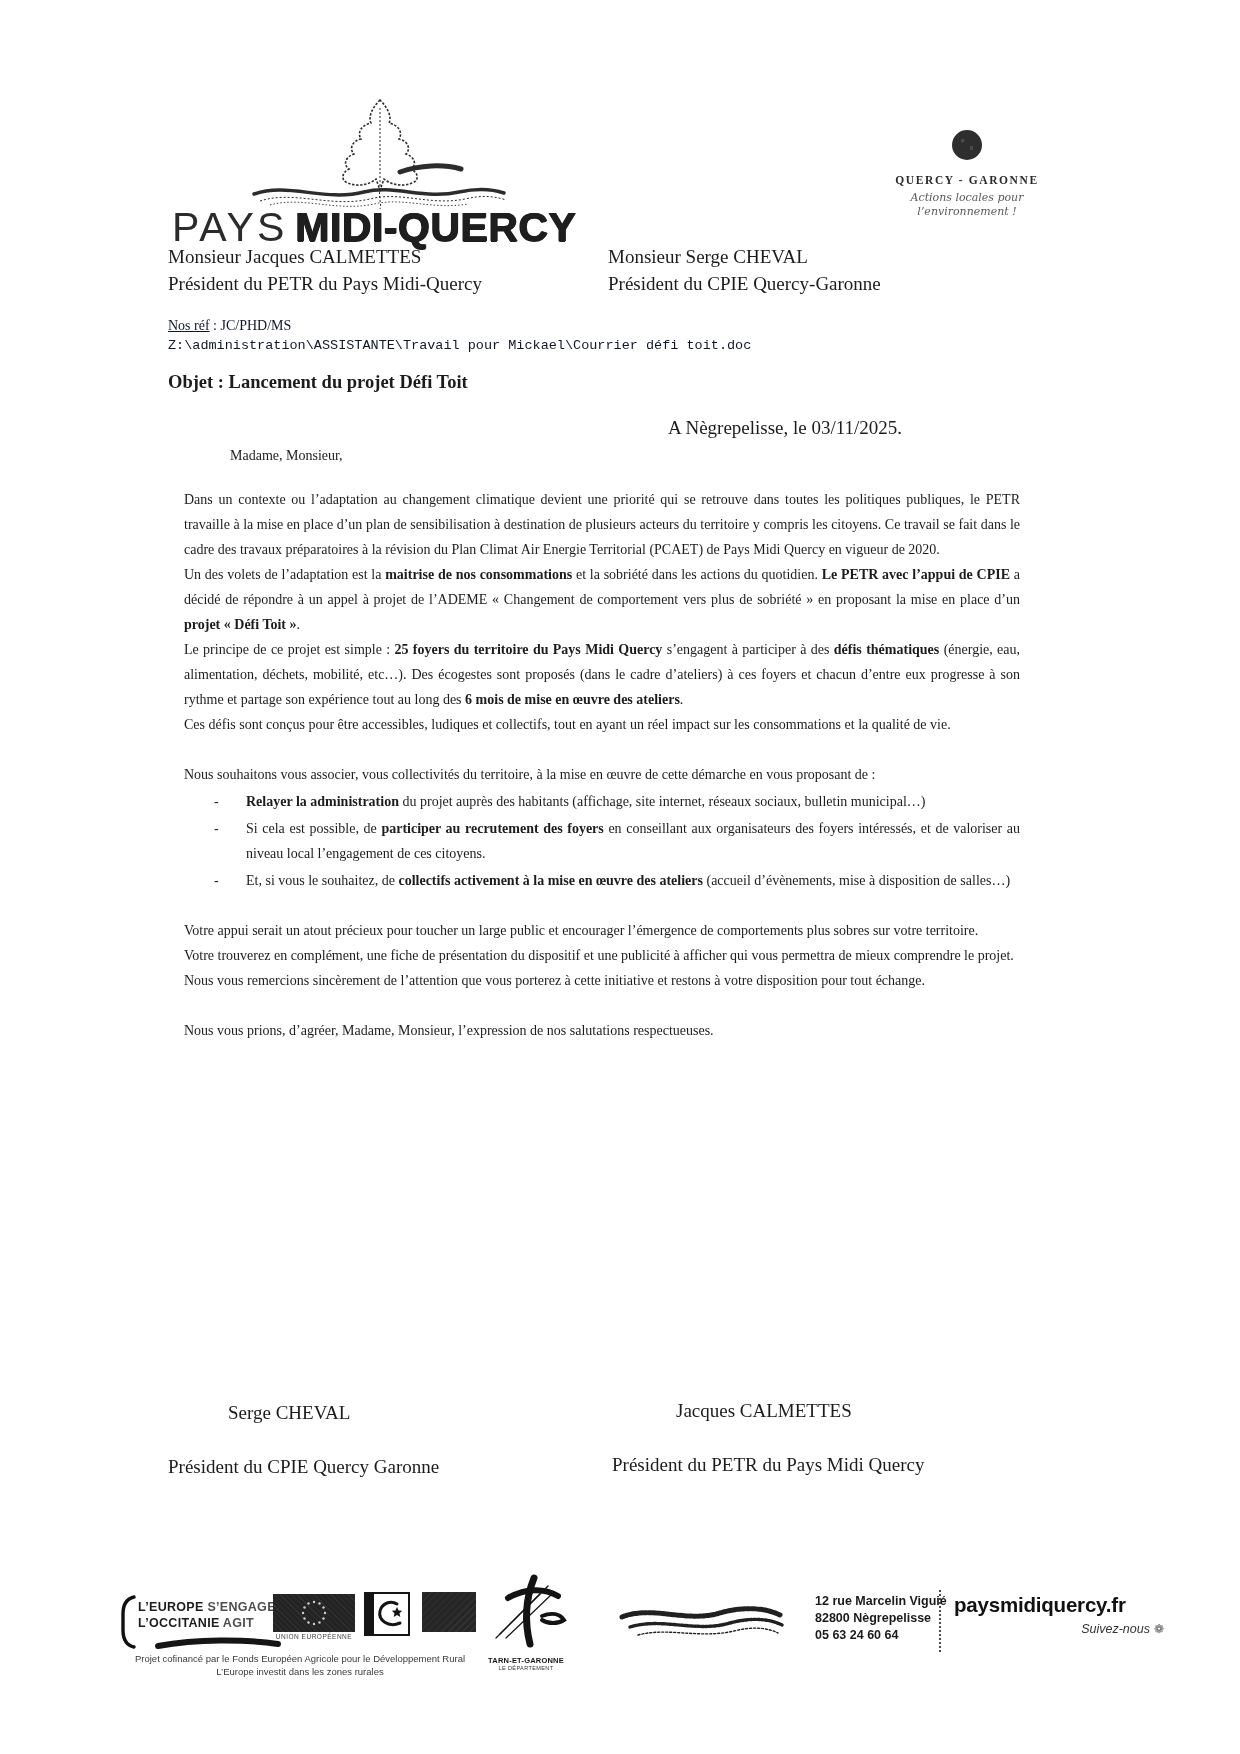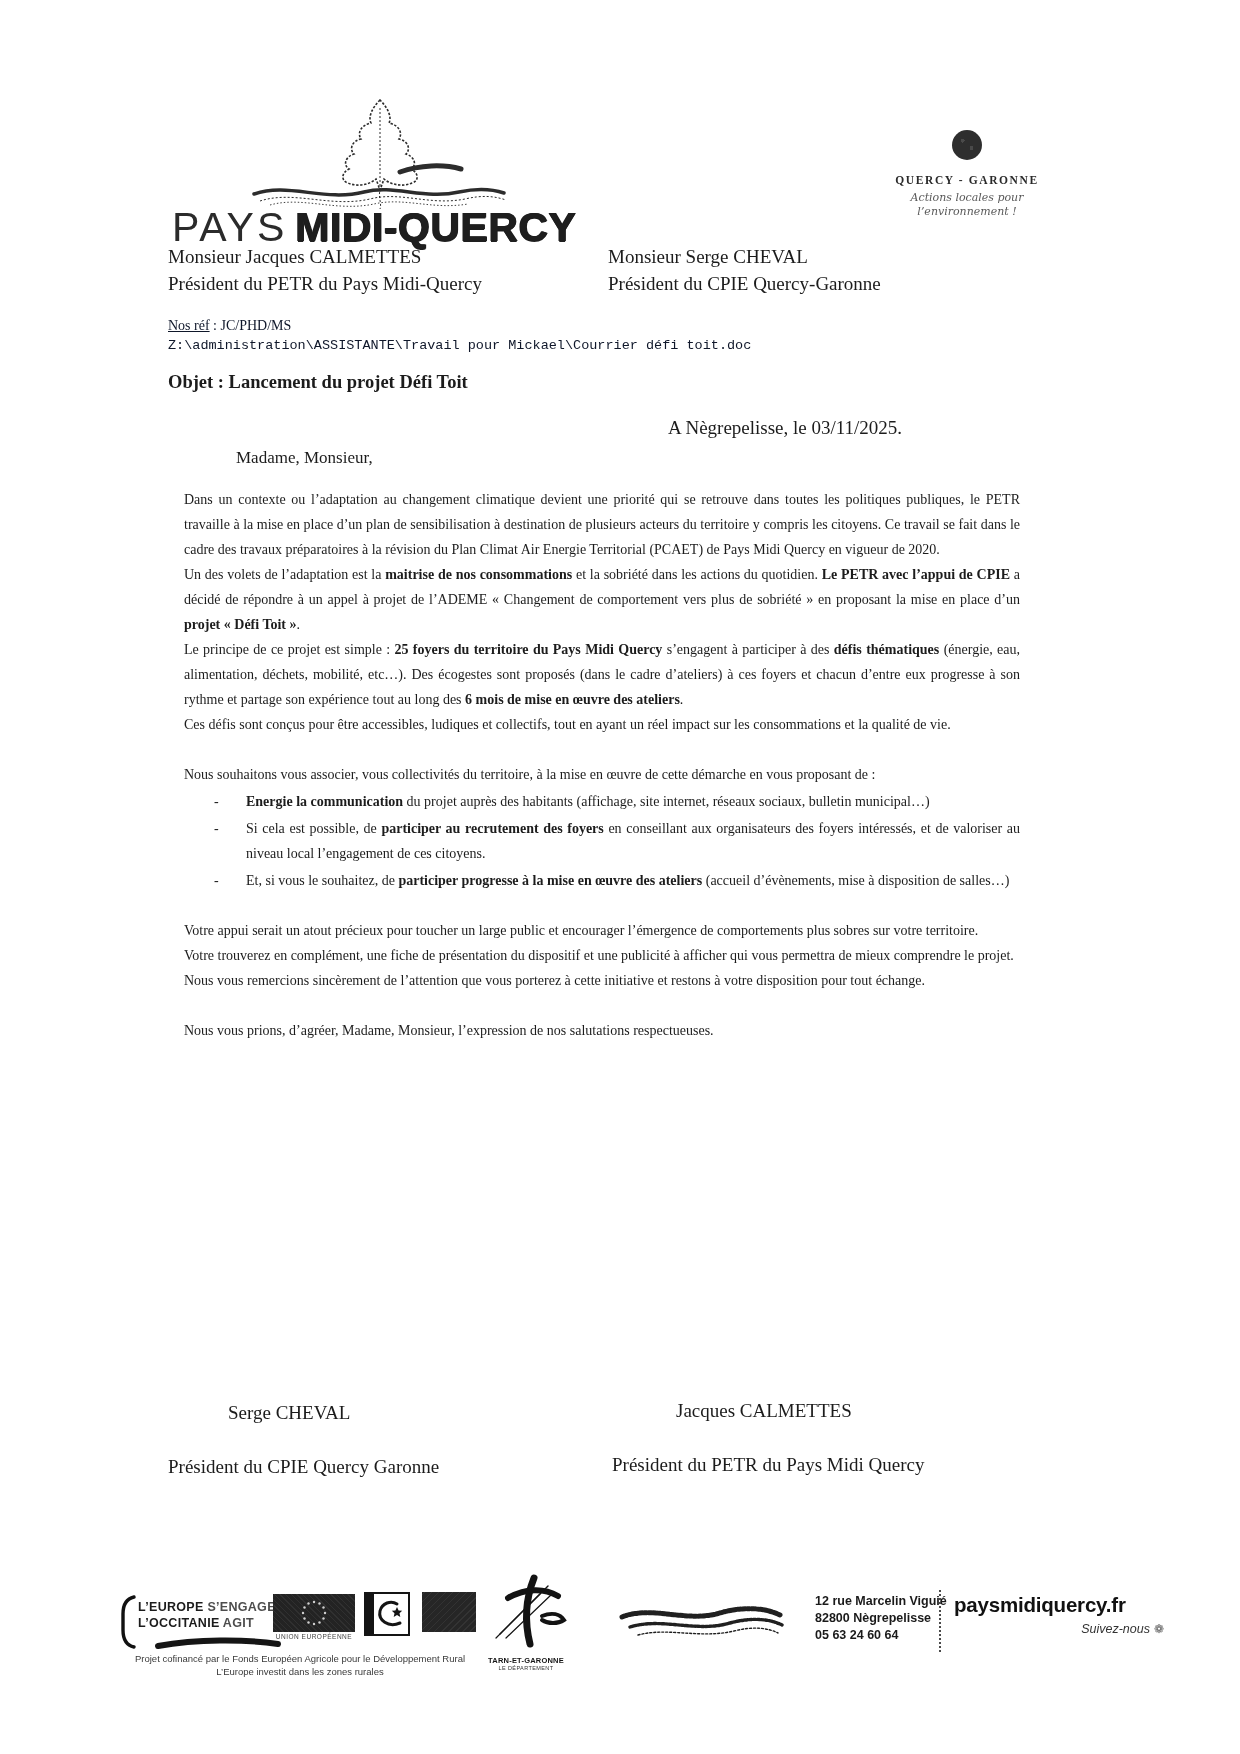--- a/index.html
+++ b/index.html
@@ -22,21 +22,21 @@
   
   .recipients{position:absolute;top:243px;left:0;width:1240px;font-size:19px;line-height:27px;}
   .recip-left{position:absolute;left:168px;top:0;}
   .recip-right{position:absolute;left:608px;top:0;}
   
   .refs{position:absolute;left:168px;top:316px;font-size:14px;line-height:20px;color:#0f172a;}
   .refs .lbl{text-decoration:underline;}
   .refs .path{font-size:13.5px;font-family:Liberation Mono, monospace;}
   .subject{position:absolute;left:168px;top:372px;font-size:18.5px;font-weight:bold;}
   .dateline{position:absolute;left:668px;top:417px;font-size:19px;}
-  .salutation{position:absolute;left:236px;top:448px;font-size:17px;}
+  .salutation{position:absolute;left:230px;top:448px;font-size:14px;}
   
   .body-text{position:absolute;left:184px;top:487px;width:836px;font-size:14px;line-height:25px;text-align:justify;}
   .body-text p{margin:0;}
   .gap{margin-top:25px !important;}
   .b{font-weight:bold;}
   .bullets{margin:0;padding:0;}
   .bullet{display:flex;padding-left:30px;margin-top:2px;}
   .bullet .dash{width:32px;flex:0 0 32px;}
   .bullet .bcontent{flex:1;text-align:justify;}
   
@@ -121,29 +121,29 @@
 
   <div class="body-text">
     <p><span>Dans un contexte ou l’adaptation au changement climatique devient une priorité qui se retrouve dans toutes les politiques publiques, le PETR travaille à la mise en place d’un plan de sensibilisation à destination de plusieurs acteurs du territoire y compris les citoyens. Ce travail se fait dans le cadre des travaux préparatoires à la révision du Plan Climat Air Energie Territorial (PCAET) de Pays Midi Quercy en vigueur de 2020.</span></p>
     <p><span>Un des volets de l’adaptation est la </span><span class="b">maitrise de nos consommations</span><span> et la sobriété dans les actions du quotidien. </span><span class="b">Le PETR avec l’appui de CPIE</span><span> a décidé de répondre à un appel à projet de l’ADEME « Changement de comportement vers plus de sobriété » en proposant la mise en place d’un </span><span class="b">projet « Défi Toit »</span><span>.</span></p>
     <p><span>Le principe de ce projet est simple : </span><span class="b">25 foyers du territoire du Pays Midi Quercy</span><span> s’engagent à participer à des </span><span class="b">défis thématiques</span><span> (énergie, eau, alimentation, déchets, mobilité, etc…). Des écogestes sont proposés (dans le cadre d’ateliers) à ces foyers et chacun d’entre eux progresse à son rythme et partage son expérience tout au long des </span><span class="b">6 mois de mise en œuvre des ateliers</span><span>.</span></p>
     <p><span>Ces défis sont conçus pour être accessibles, ludiques et collectifs, tout en ayant un réel impact sur les consommations et la qualité de vie.</span></p>
     <p class="gap"><span>Nous souhaitons vous associer, vous collectivités du territoire, à la mise en œuvre de cette démarche en vous proposant de :</span></p>
     <div class="bullets">
       <div class="bullet">
         <span class="dash">-</span>
-        <span class="bcontent"><span class="b">Energie la communication</span><span> du projet auprès des habitants (affichage, site internet, réseaux sociaux, bulletin municipal…)</span></span>
+        <span class="bcontent"><span class="b">Relayer la administration</span><span> du projet auprès des habitants (affichage, site internet, réseaux sociaux, bulletin municipal…)</span></span>
       </div>
       <div class="bullet">
         <span class="dash">-</span>
         <span class="bcontent"><span>Si cela est possible, de </span><span class="b">participer au recrutement des foyers</span><span> en conseillant aux organisateurs des foyers intéressés, et de valoriser au niveau local l’engagement de ces citoyens.</span></span>
       </div>
       <div class="bullet">
         <span class="dash">-</span>
-        <span class="bcontent"><span>Et, si vous le souhaitez, de </span><span class="b">participer progresse à la mise en œuvre des ateliers</span><span> (accueil d’évènements, mise à disposition de salles…)</span></span>
+        <span class="bcontent"><span>Et, si vous le souhaitez, de </span><span class="b">collectifs activement à la mise en œuvre des ateliers</span><span> (accueil d’évènements, mise à disposition de salles…)</span></span>
       </div>
     </div>
     <p class="gap"><span>Votre appui serait un atout précieux pour toucher un large public et encourager l’émergence de comportements plus sobres sur votre territoire.</span></p>
     <p><span>Votre trouverez en complément, une fiche de présentation du dispositif et une publicité à afficher qui vous permettra de mieux comprendre le projet.</span></p>
     <p><span>Nous vous remercions sincèrement de l’attention que vous porterez à cette initiative et restons à votre disposition pour tout échange.</span></p>
     <p class="gap"><span>Nous vous prions, d’agréer, Madame, Monsieur, l’expression de nos salutations respectueuses.</span></p>
   </div>
 
   <div class="sig sig-name-left">Serge CHEVAL</div>
   <div class="sig sig-name-right">Jacques CALMETTES</div>

